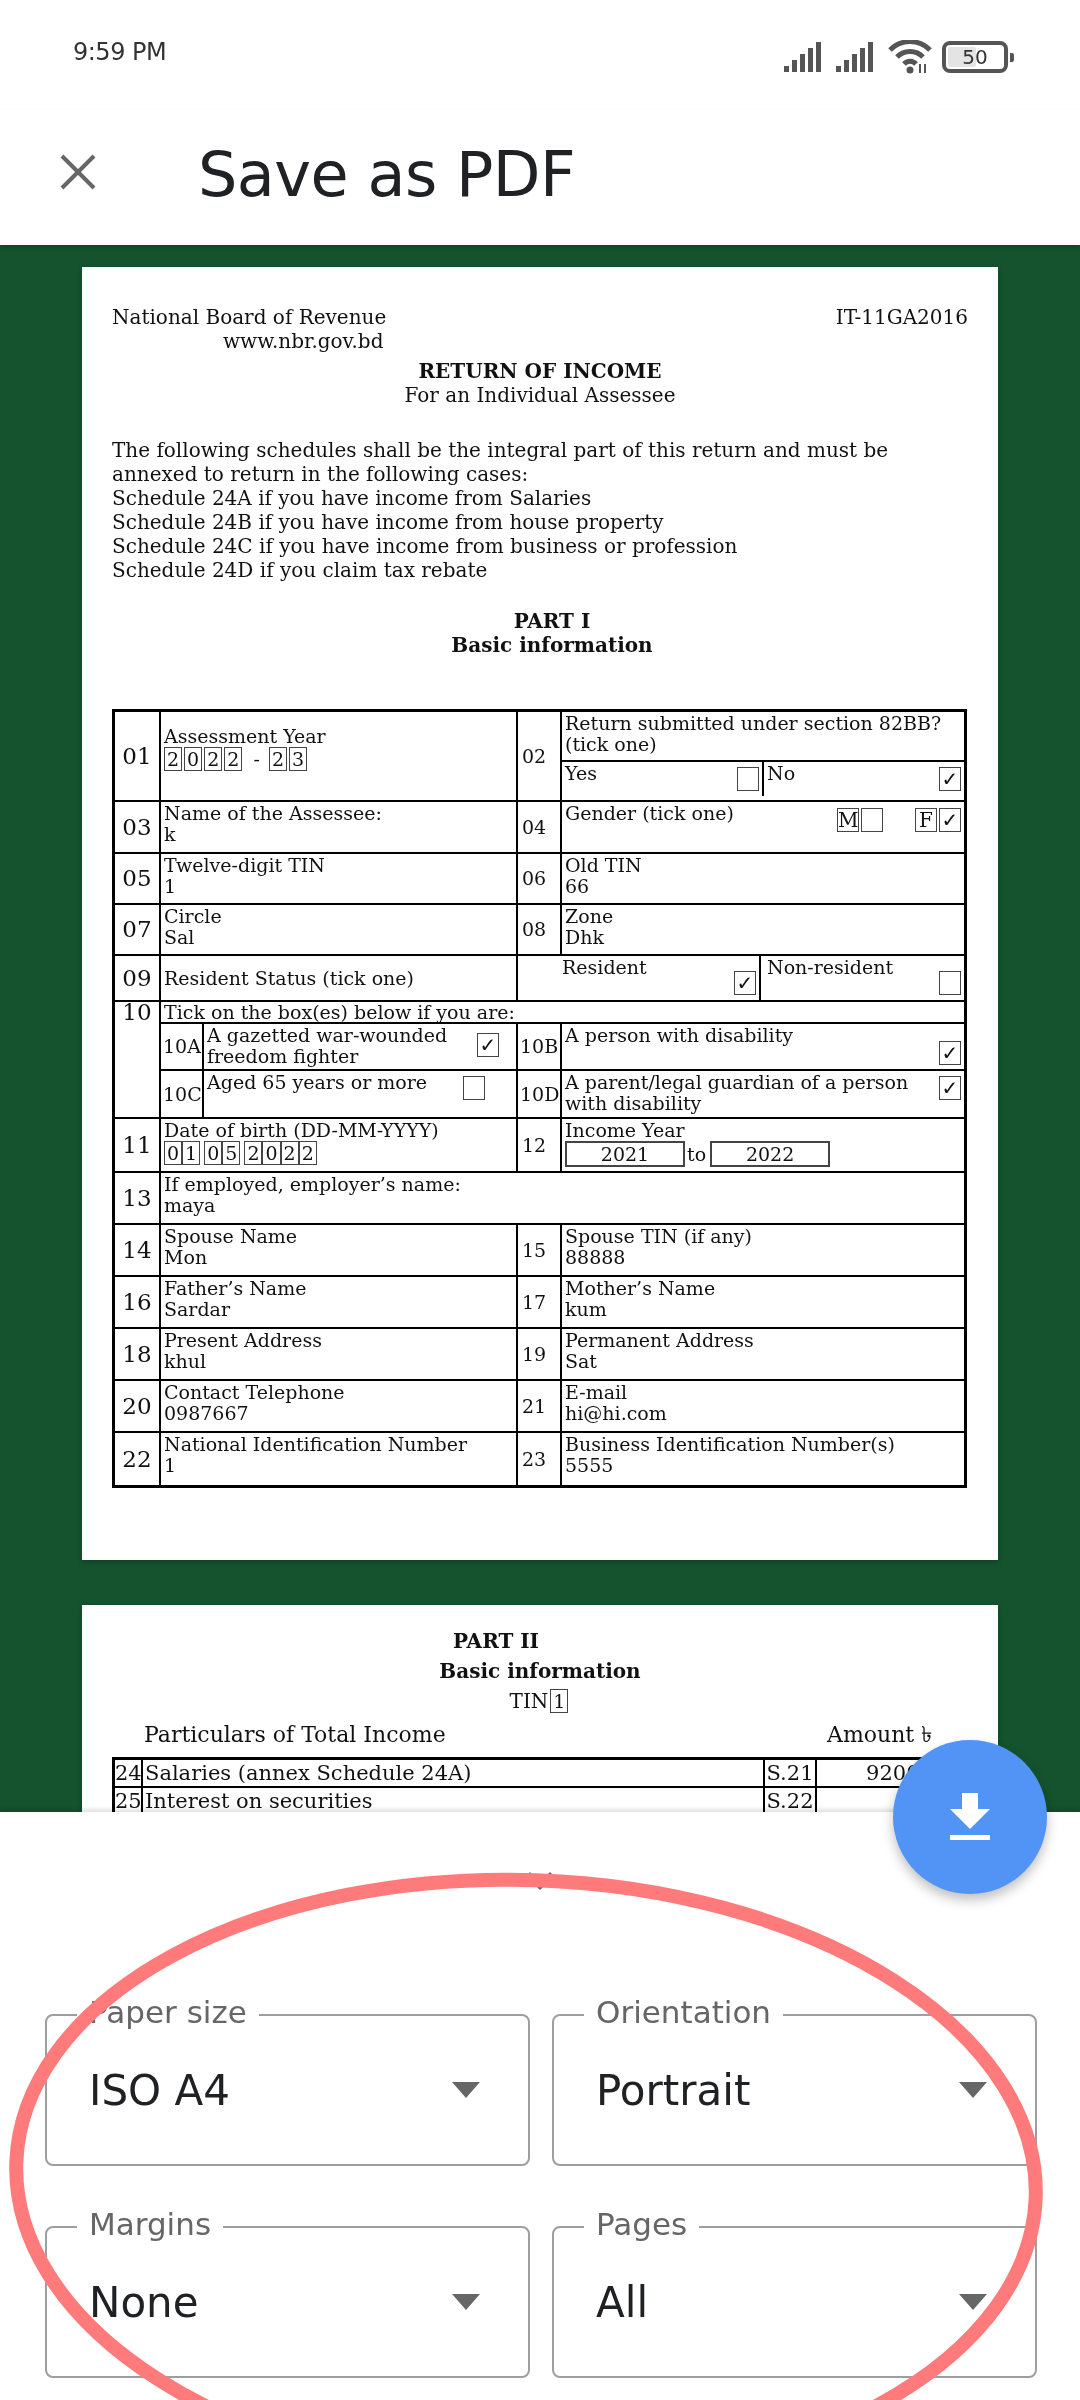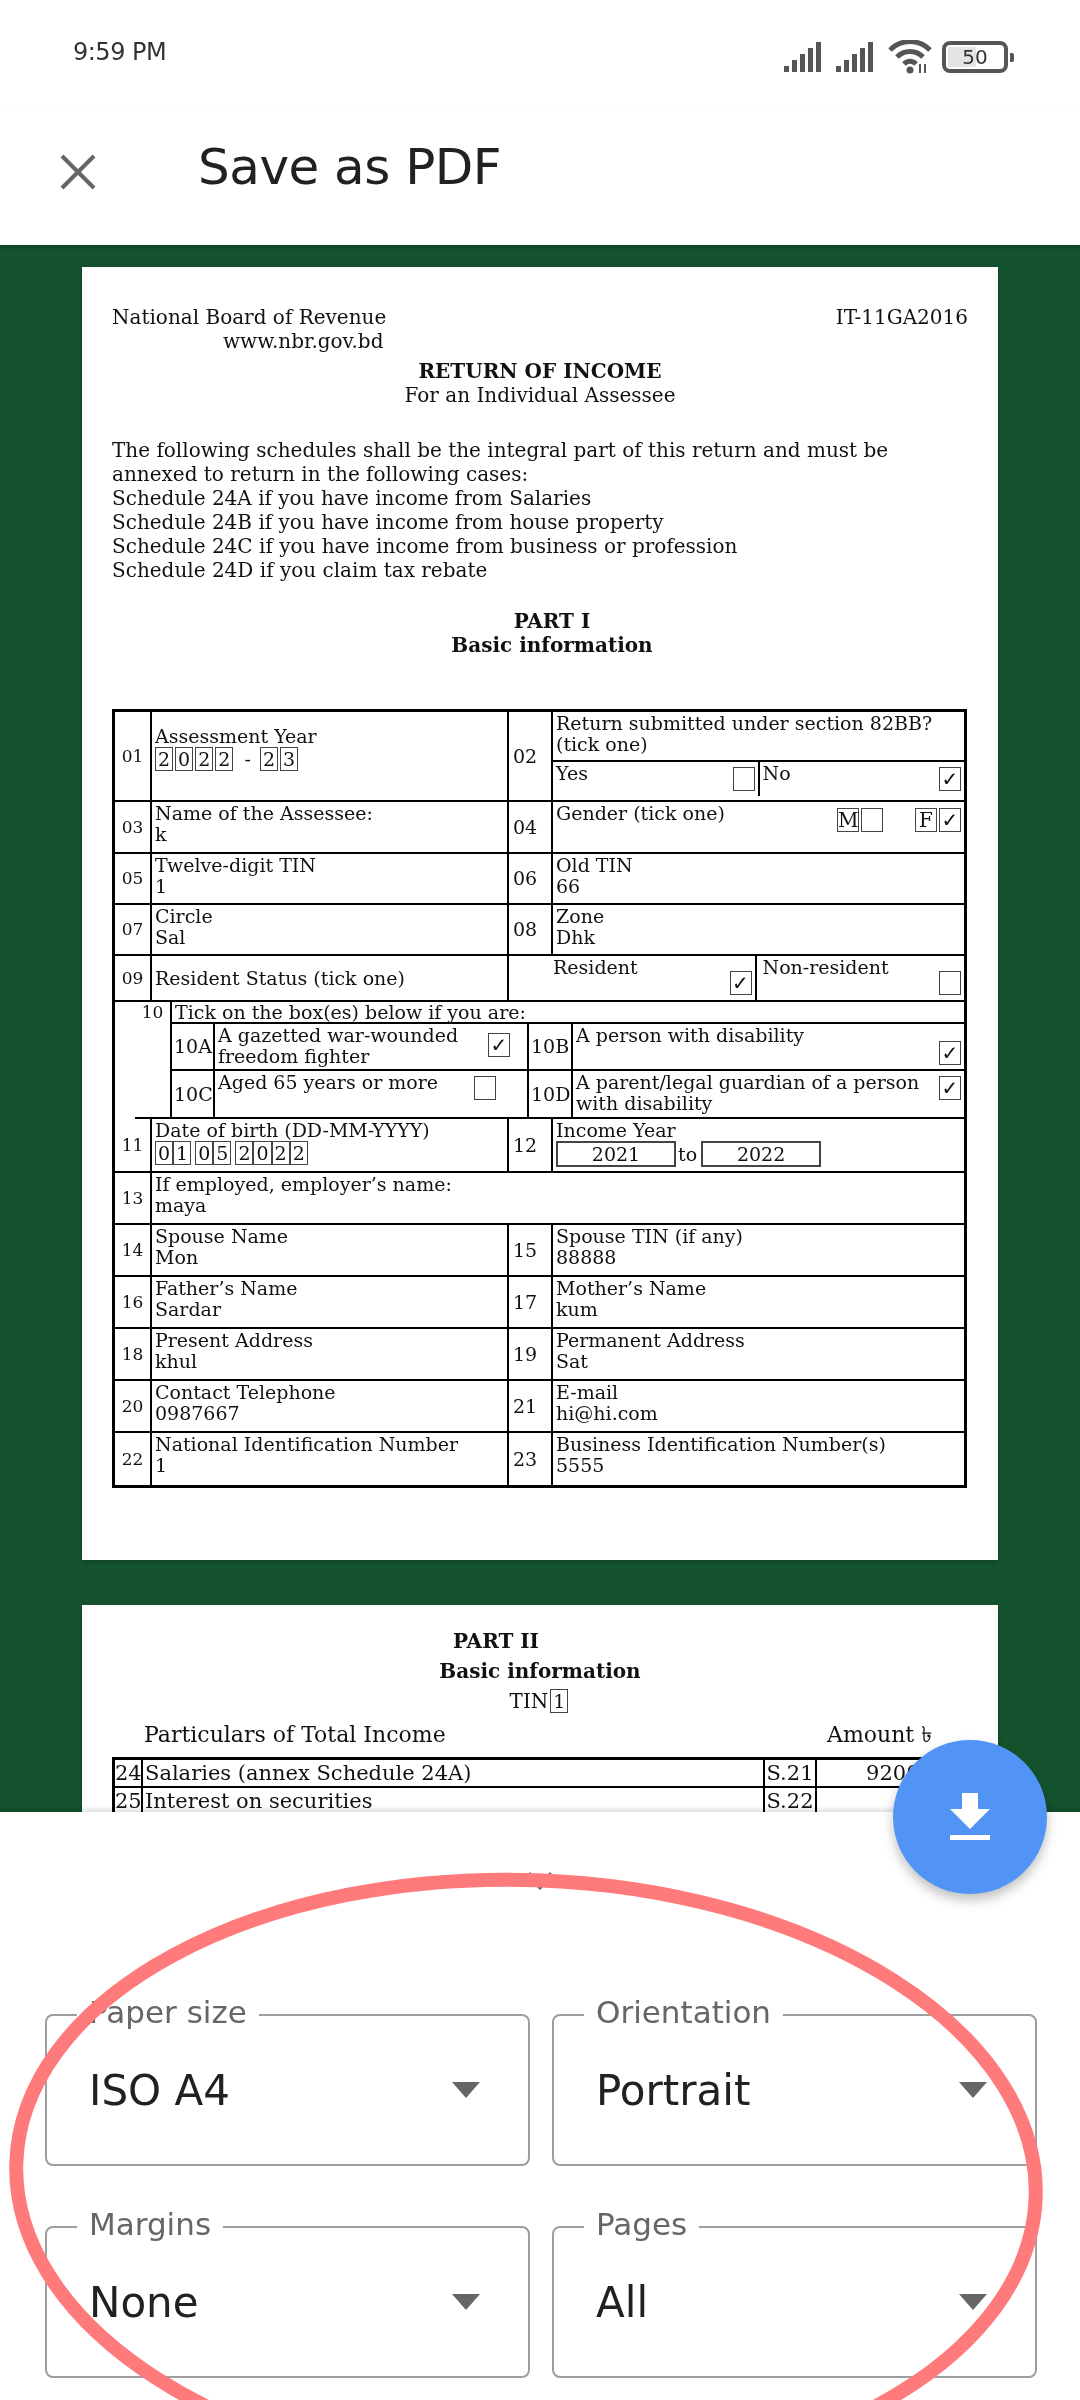--- a/index.html
+++ b/index.html
@@ -12,37 +12,37 @@
   .status-icons { position: absolute; right: 72px; top: 40px; display: flex; align-items: center; gap: 10px; }
   .status-icons svg { display: block; }
   .battery { position: relative; width: 66px; height: 32px; border: 4px solid #555; border-radius: 8px; display: flex; align-items: center; justify-content: center; font-size: 20px; color: #333; font-family: "DejaVu Sans", sans-serif; }
   .battery .fill { position: absolute; left: 2px; top: 2px; bottom: 2px; width: 48%; background: #e4e4e4; border-radius: 2px; }
   .battery span { position: relative; }
   .battery:after { content: ""; position: absolute; right: -10px; top: 8px; width: 4px; height: 9px; background: #555; border-radius: 0 2px 2px 0; }
 
   
   .toolbar { position: absolute; left: 0; top: 110px; width: 1080px; height: 135px; background: #fff; box-shadow: 0 3px 4px rgba(0,0,0,0.18); z-index: 3; }
   .close-btn { position: absolute; left: 50px; top: 34px; width: 56px; height: 56px; display: flex; align-items: center; justify-content: center; cursor: pointer; }
-  .toolbar-title { position: absolute; left: 198px; top: 28px; font-size: 50px; color: #202124; font-family: "DejaVu Sans", sans-serif; letter-spacing: -0.5px; }
+  .toolbar-title { position: absolute; left: 198px; top: 28px; font-size: 62px; color: #202124; font-family: "DejaVu Sans", sans-serif; letter-spacing: -0.5px; }
 
   
   .preview { position: absolute; left: 0; top: 245px; width: 1080px; height: 1567px; background: #14532d; overflow: hidden; }
   .page { position: absolute; left: 82px; width: 916px; background: #fff; box-shadow: 0 2px 5px rgba(0,0,0,0.22); font-family: "DejaVu Serif", "Liberation Serif", serif; color: #111; }
   .page1 { top: 22px; height: 1293px; }
   .page2 { top: 1360px; height: 400px; }
 
   .doc-abs { position: absolute; font-size: 20px; line-height: 24px; white-space: nowrap; }
   .center { text-align: center; }
   .bold { font-weight: bold; }
 
   
   .form-table { position: absolute; left: 30px; top: 442px; width: 855px; border: 3px solid #000; font-size: 19px; line-height: 21px; }
   .row { display: flex; border-bottom: 2px solid #000; }
   .row:last-child { border-bottom: none; }
-  .num { width: 37px; border-right: 2px solid #000; display: flex; align-items: center; justify-content: center; font-size: 17px; flex-shrink: 0; }
+  .num { width: 46px; border-right: 2px solid #000; display: flex; align-items: center; justify-content: center; font-size: 23px; flex-shrink: 0; }
   .num2 { width: 44px; border-right: 2px solid #000; display: flex; align-items: center; padding-left: 4px; flex-shrink: 0; }
   .cell { padding: 1px 3px; flex-shrink: 0; }
   .left-cell { width: 357px; border-right: 2px solid #000; }
   .right-cell { flex: 1; }
   .val { display: block; }
   .box { display: inline-block; border: 1.5px solid #444; padding: 0 2px; margin-right: 2px; line-height: 22px; font-size: 19px; text-align: center; min-width: 18px; }
   .chk { display: inline-block; width: 22px; height: 24px; border: 1.5px solid #444; text-align: center; font-size: 20px; line-height: 22px; vertical-align: middle; }
   .split { display: flex; }
   .split > div { flex: 1; display: flex; justify-content: space-between; padding: 1px 3px; }
   .split > div:first-child { border-right: 2px solid #000; }
@@ -215,21 +215,21 @@
               <span>Resident</span>
               <span class="chk" style="margin-top:14px;">✓</span>
             </div>
           <div style="padding-left:6px;">
               <span>Non-resident</span>
               <span class="chk" style="margin-top:14px;"></span>
             </div>
         </div>
       </div>
 
-      <div class="row" style="height:117px;border-bottom:2px solid #000;margin-left:20px;">
+      <div class="row" style="height:117px;border-bottom:2px solid #000;">
         <div class="num" style="align-items:flex-start;">10</div>
         <div style="flex:1;display:flex;flex-direction:column;">
           <div style="height:22px;padding-left:3px;border-bottom:2px solid #000;">Tick on the box(es) below if you are:</div>
           <div style="display:flex;height:47px;border-bottom:2px solid #000;">
             <div style="width:43px;border-right:2px solid #000;display:flex;align-items:center;padding-left:2px;">10A</div>
             <div style="width:314px;border-right:2px solid #000;padding:1px 3px;display:flex;justify-content:space-between;">
               <span>
                   <span class="val">A gazetted war-wounded</span>
                   <span class="val">freedom fighter</span>
                 </span>

